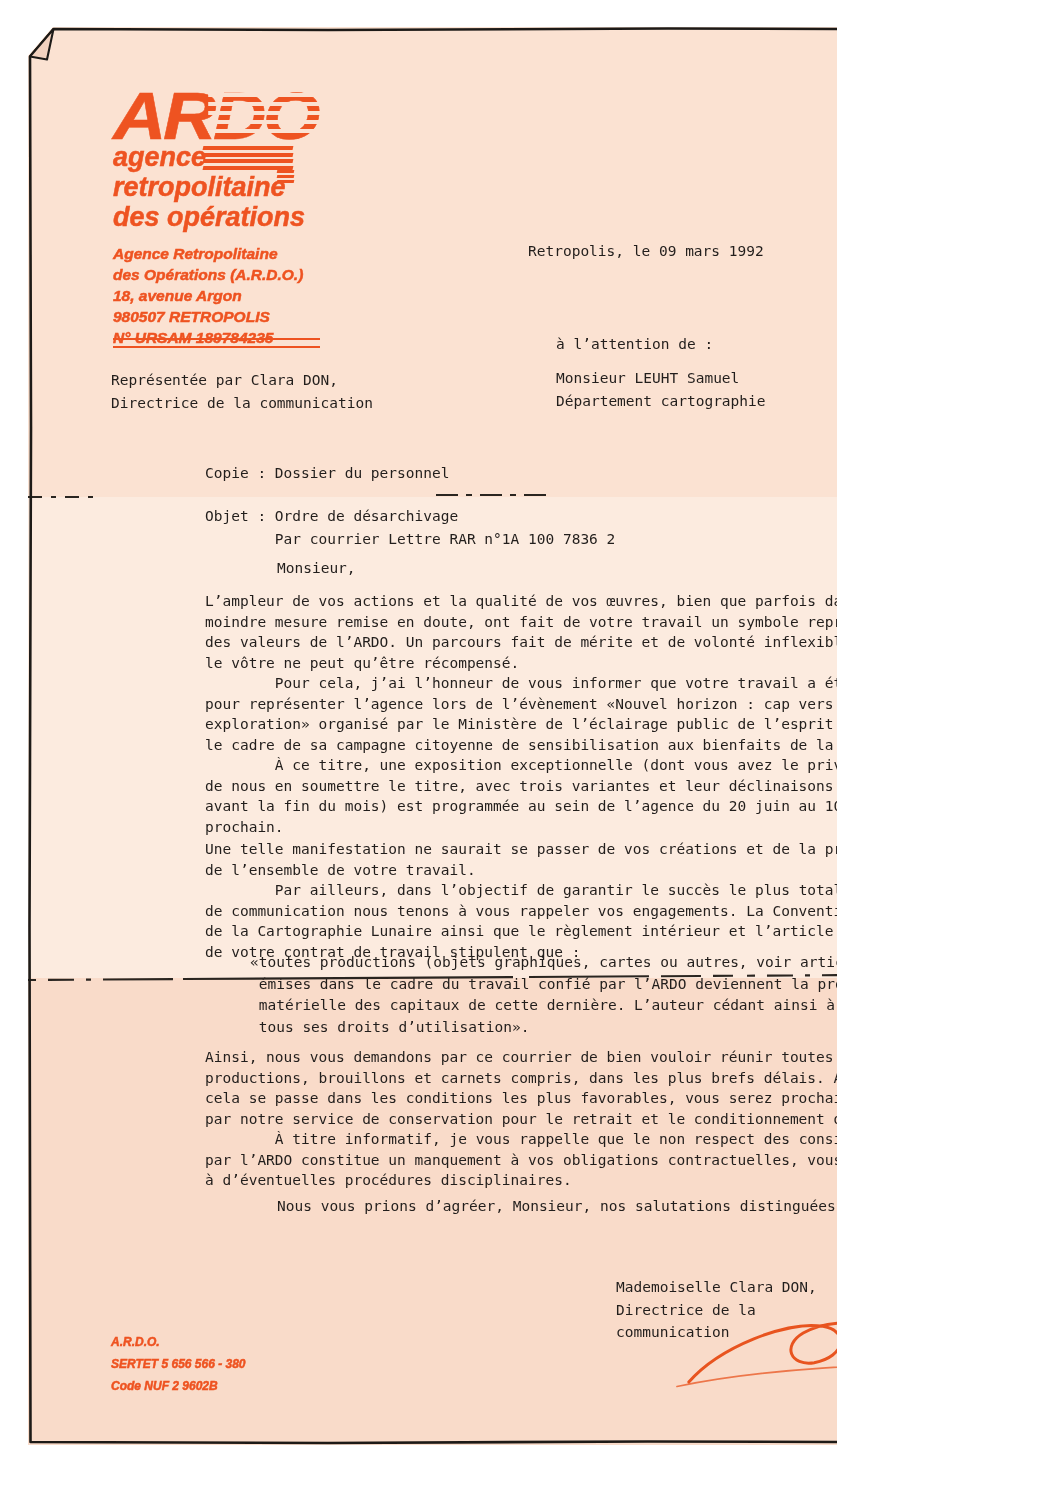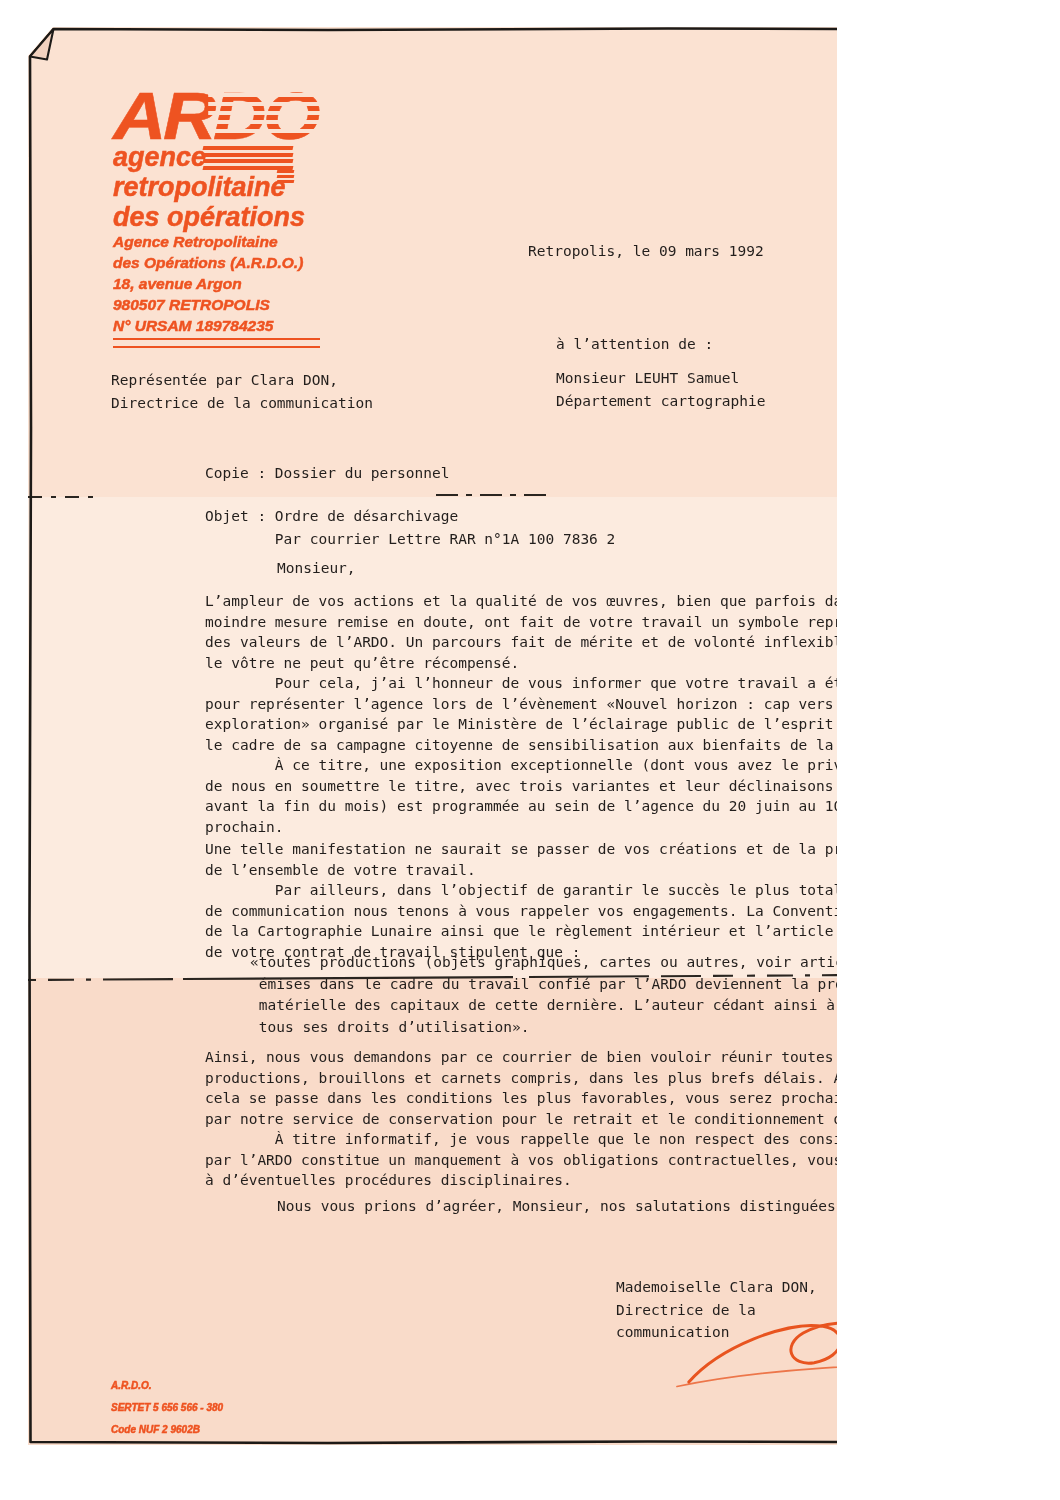--- a/index.html
+++ b/index.html
@@ -30,26 +30,26 @@
     letter-spacing:-3px;transform:scaleX(1.12);transform-origin:left top;
   }
   .wm-striped{position:relative;display:inline-block;}
   .wm-striped .cut{position:absolute;left:-4px;right:-6px;height:4px;background:#fbe2d2;}
   .logo-sub{position:absolute;left:85px;font-size:27px;line-height:27px;}
   .bars{position:absolute;}
   .bars i{display:block;background:#ee5321;transform:skewX(-12deg);}
   .agence-bars i{width:90px;height:3.5px;margin-bottom:3px;}
   .retro-marks i{width:17px;height:3px;margin-bottom:2.2px;}
 
-  .sender{position:absolute;left:85px;top:204px;font-size:15.5px;line-height:21px;}
+  .sender{position:absolute;left:85px;top:216px;font-size:15.5px;line-height:21px;}
   .dbl-rule{
     position:absolute;left:85px;top:311px;width:207px;height:6px;
     border-top:2.6px solid #ee5321;border-bottom:2.6px solid #ee5321;
   }
-  .footer{position:absolute;left:83px;top:1304px;font-size:10px;line-height:22px;margin-top:44px;}
+  .footer{position:absolute;left:83px;top:1304px;font-size:12px;line-height:22px;}
 
   .overlay{position:absolute;left:0;top:0;pointer-events:none;}
   .overlay .crease{stroke:#2a2520;stroke-width:2.1;fill:none;}
   .overlay .border{stroke:#1d1a17;stroke-width:2.6;fill:none;stroke-linejoin:round;}
   .overlay .flap{fill:#f3d2bf;stroke:#1d1a17;stroke-width:2.1;stroke-linejoin:round;}
   .sig{position:absolute;left:640px;top:1286px;transform:rotate(-2deg);}
   .sig path{stroke:#e8541f;fill:none;stroke-linecap:round;}
 </style>
 </head>
 <body>

